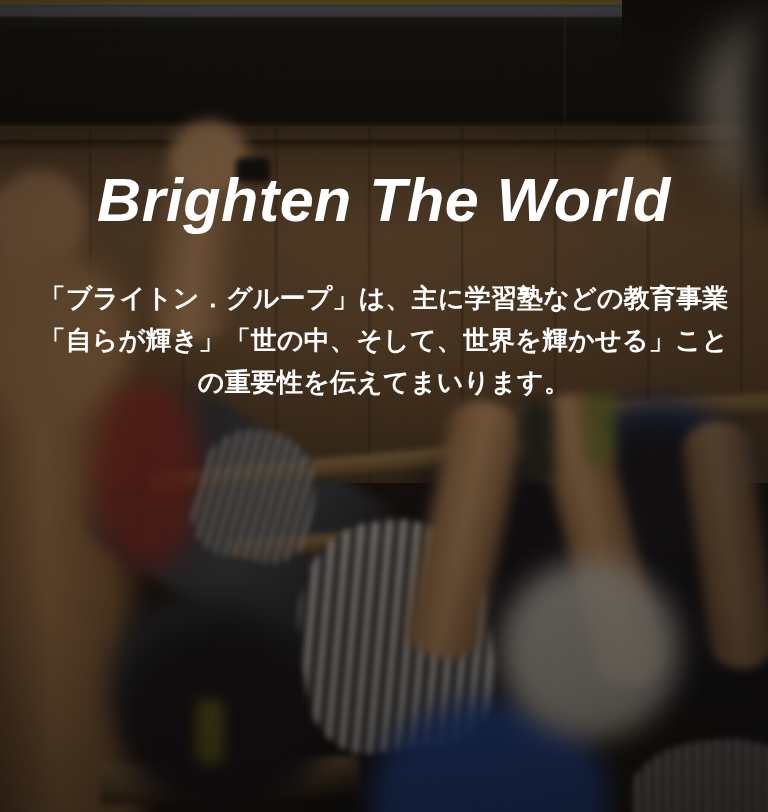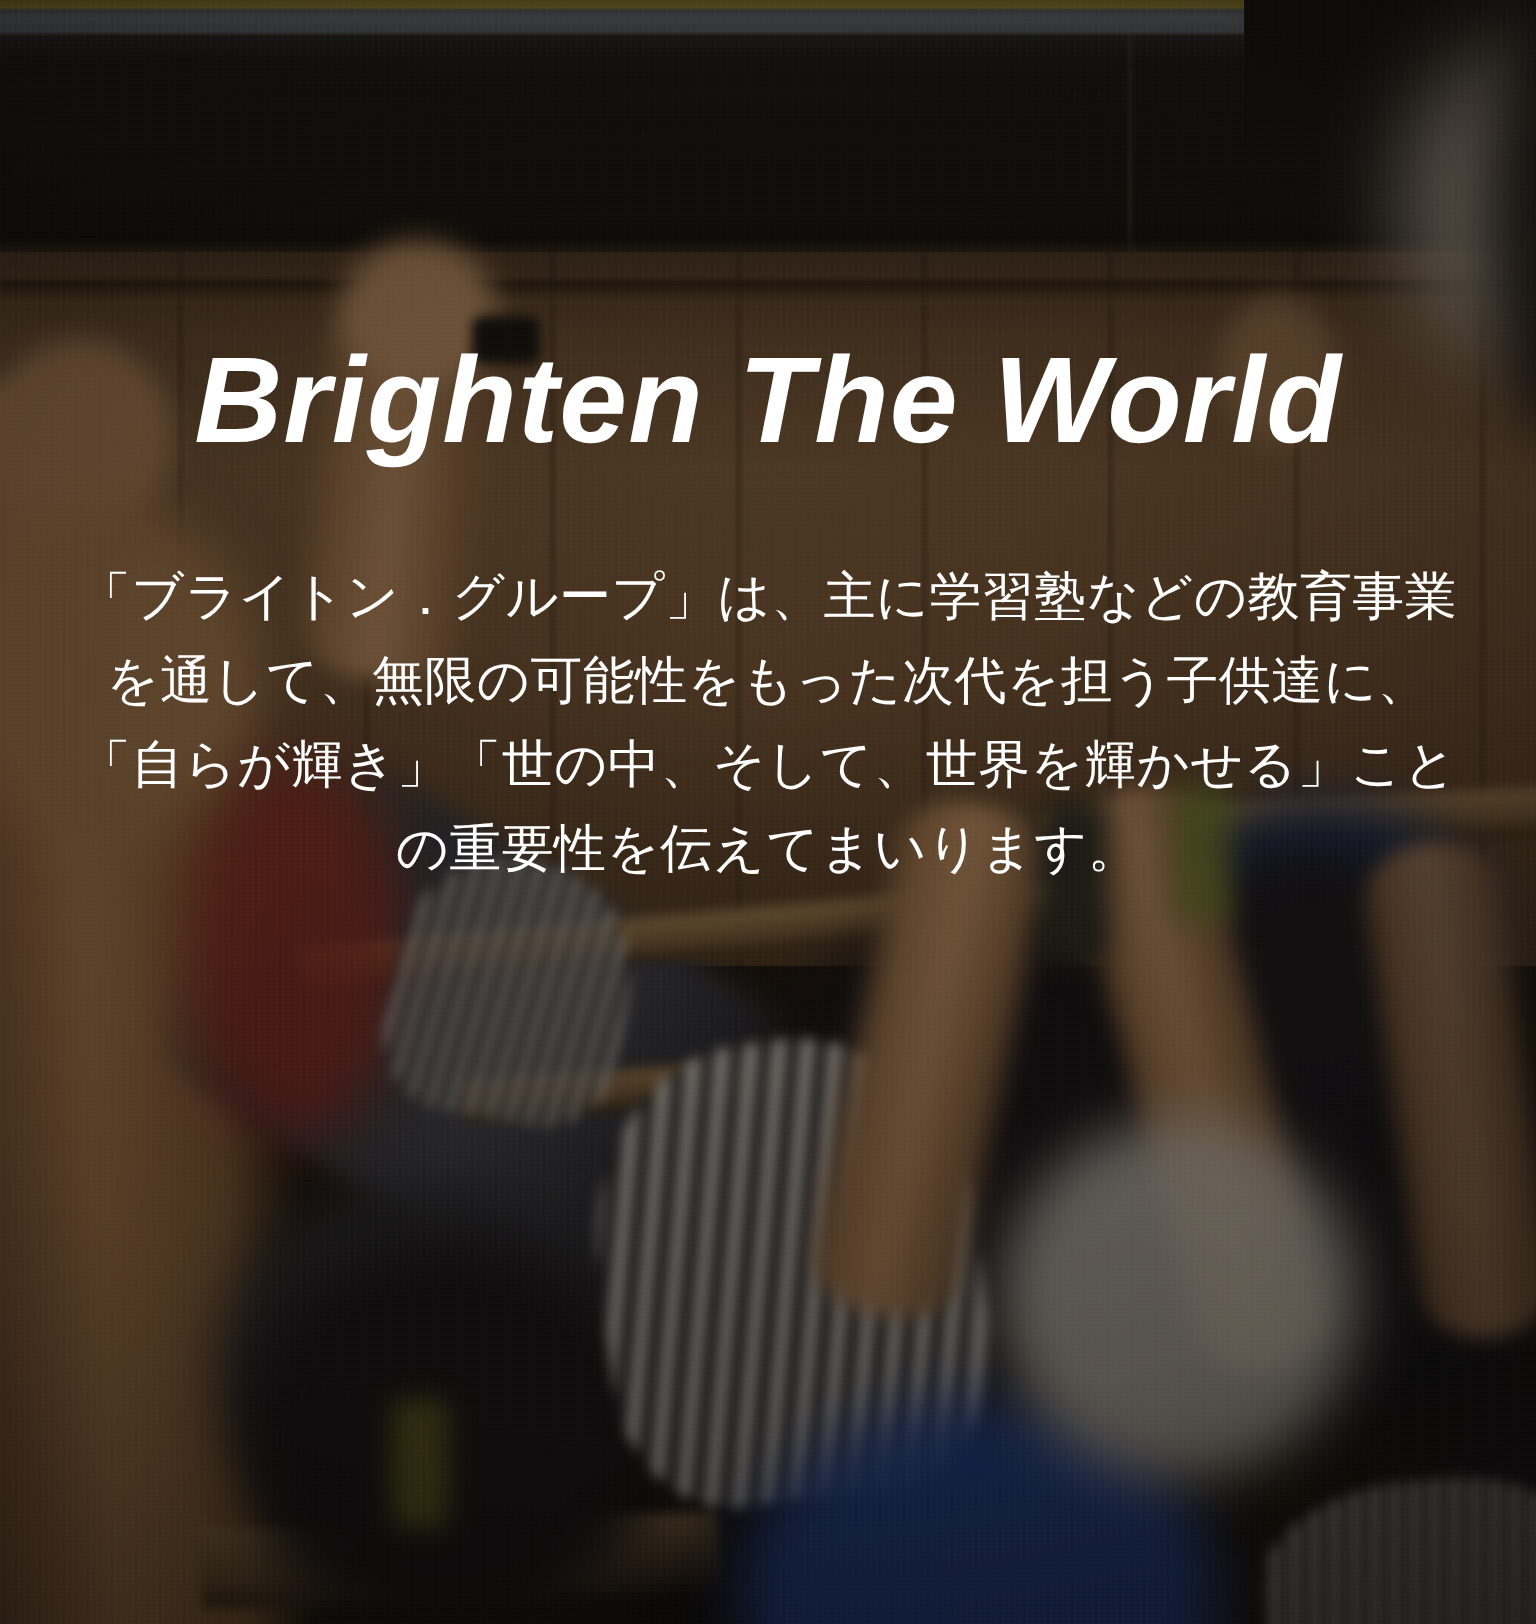--- a/index.html
+++ b/index.html
@@ -198,21 +198,21 @@
     line-height: 1.05;
     white-space: nowrap;
     font-style: italic;
   }
   .hero-body {
     margin: 0;
     padding: 0 38px;
     box-sizing: border-box;
     color: #ffffff;
     font-size: 26px;
-    font-weight: 400;
+    font-weight: 700;
     line-height: 42px;
     letter-spacing: 0.2px;
   }
   .hero-body .ln { display: block; }
   .spacer-1 { height: 45px; }
 </style>
 </head>
 <body>
 
 <div class="hero">
@@ -282,19 +282,18 @@
     <div class="vignette"></div>
     <div class="dim"></div>
     <div class="grain"></div>
   </div>
 
   <div class="hero-copy">
     <h1 class="hero-title">Brighten The World</h1>
     <div class="spacer-1"></div>
     <p class="hero-body">
       <span class="ln">「ブライトン．グループ」は、主に学習塾などの教育事業</span>
-      <span class="ln">を通して、無限の可能性をもった次代を担う子供達に、</span>
       <span class="ln">「自らが輝き」「世の中、そして、世界を輝かせる」こと</span>
       <span class="ln">の重要性を伝えてまいります。</span>
     </p>
   </div>
 
 </div>
 
 </body></html>

